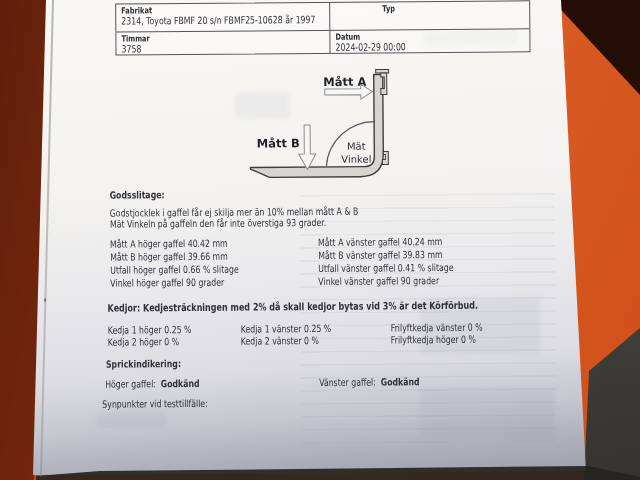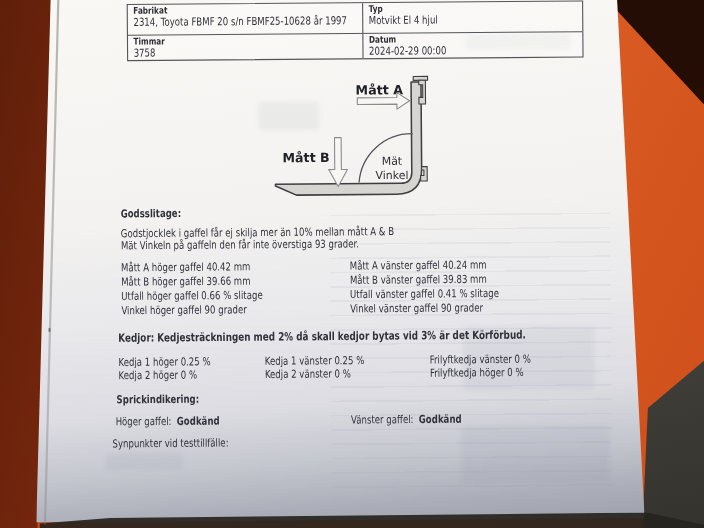--- a/index.html
+++ b/index.html
@@ -43,21 +43,21 @@
   .sx{display:inline-block;transform:scaleX(0.78);transform-origin:0 0;white-space:nowrap;}
   
   .info-table{position:absolute;left:117px;top:2px;width:413px;border:1px solid #55555a;background:rgba(255,255,255,.25);}
   .tr{display:flex;}
   .tr1{height:27px;border-bottom:1px solid #55555a;}
   .tr2{height:22px;}
   .td{padding:1px 0 0 5px;box-sizing:border-box;overflow:hidden;}
   .td+.td{border-left:1px solid #55555a;}
   .cell-label{font-size:8.5px;font-weight:bold;color:#2c2c33;line-height:10px;}
   .cell-value{font-size:10px;color:#31313a;line-height:12px;}
-  .w1{width:213px;} .w2{width:117px;} .w3{width:83px;} .w4{width:200px;}
+  .w1{width:213px;} .w2{width:117px;text-align:center;} .w3{width:83px;} .w4{width:200px;}
   
   .diagram{position:absolute;left:243px;top:64px;}
   .dia-b{font-weight:bold;font-size:11.5px;fill:#1f1f26;}
   .dia-r{font-size:10px;fill:#2e2e36;}
   
   .bleed{position:absolute;left:300px;top:195px;width:255px;height:250px;
     background:repeating-linear-gradient(180deg,rgba(140,145,165,.10) 0 1.5px,transparent 1.5px 13px);}
   .smudge{position:absolute;background:rgba(108,112,140,.08);filter:blur(2px);border-radius:3px;}
 </style>
 </head>
@@ -83,21 +83,20 @@
     <div class="smudge" style="left:95px;top:410px;width:70px;height:16px"></div>
 
     <div class="info-table">
       <div class="tr tr1">
         <div class="td w1">
           <div class="cell-label"><span class="sx">Fabrikat</span></div>
           <div class="cell-value"><span class="sx">2314, Toyota FBMF 20 s/n FBMF25-10628 år 1997</span></div>
         </div>
         <div class="td w2">
           <div class="cell-label"><span class="sx">Typ</span></div>
-          <div class="cell-value"><span class="sx">Motvikt El 4 hjul</span></div>
         </div>
       </div>
       <div class="tr tr2">
         <div class="td w1">
           <div class="cell-label"><span class="sx">Timmar</span></div>
           <div class="cell-value"><span class="sx">3758</span></div>
         </div>
         <div class="td w4">
           <div class="cell-label"><span class="sx">Datum</span></div>
           <div class="cell-value"><span class="sx">2024-02-29 00:00</span></div>

